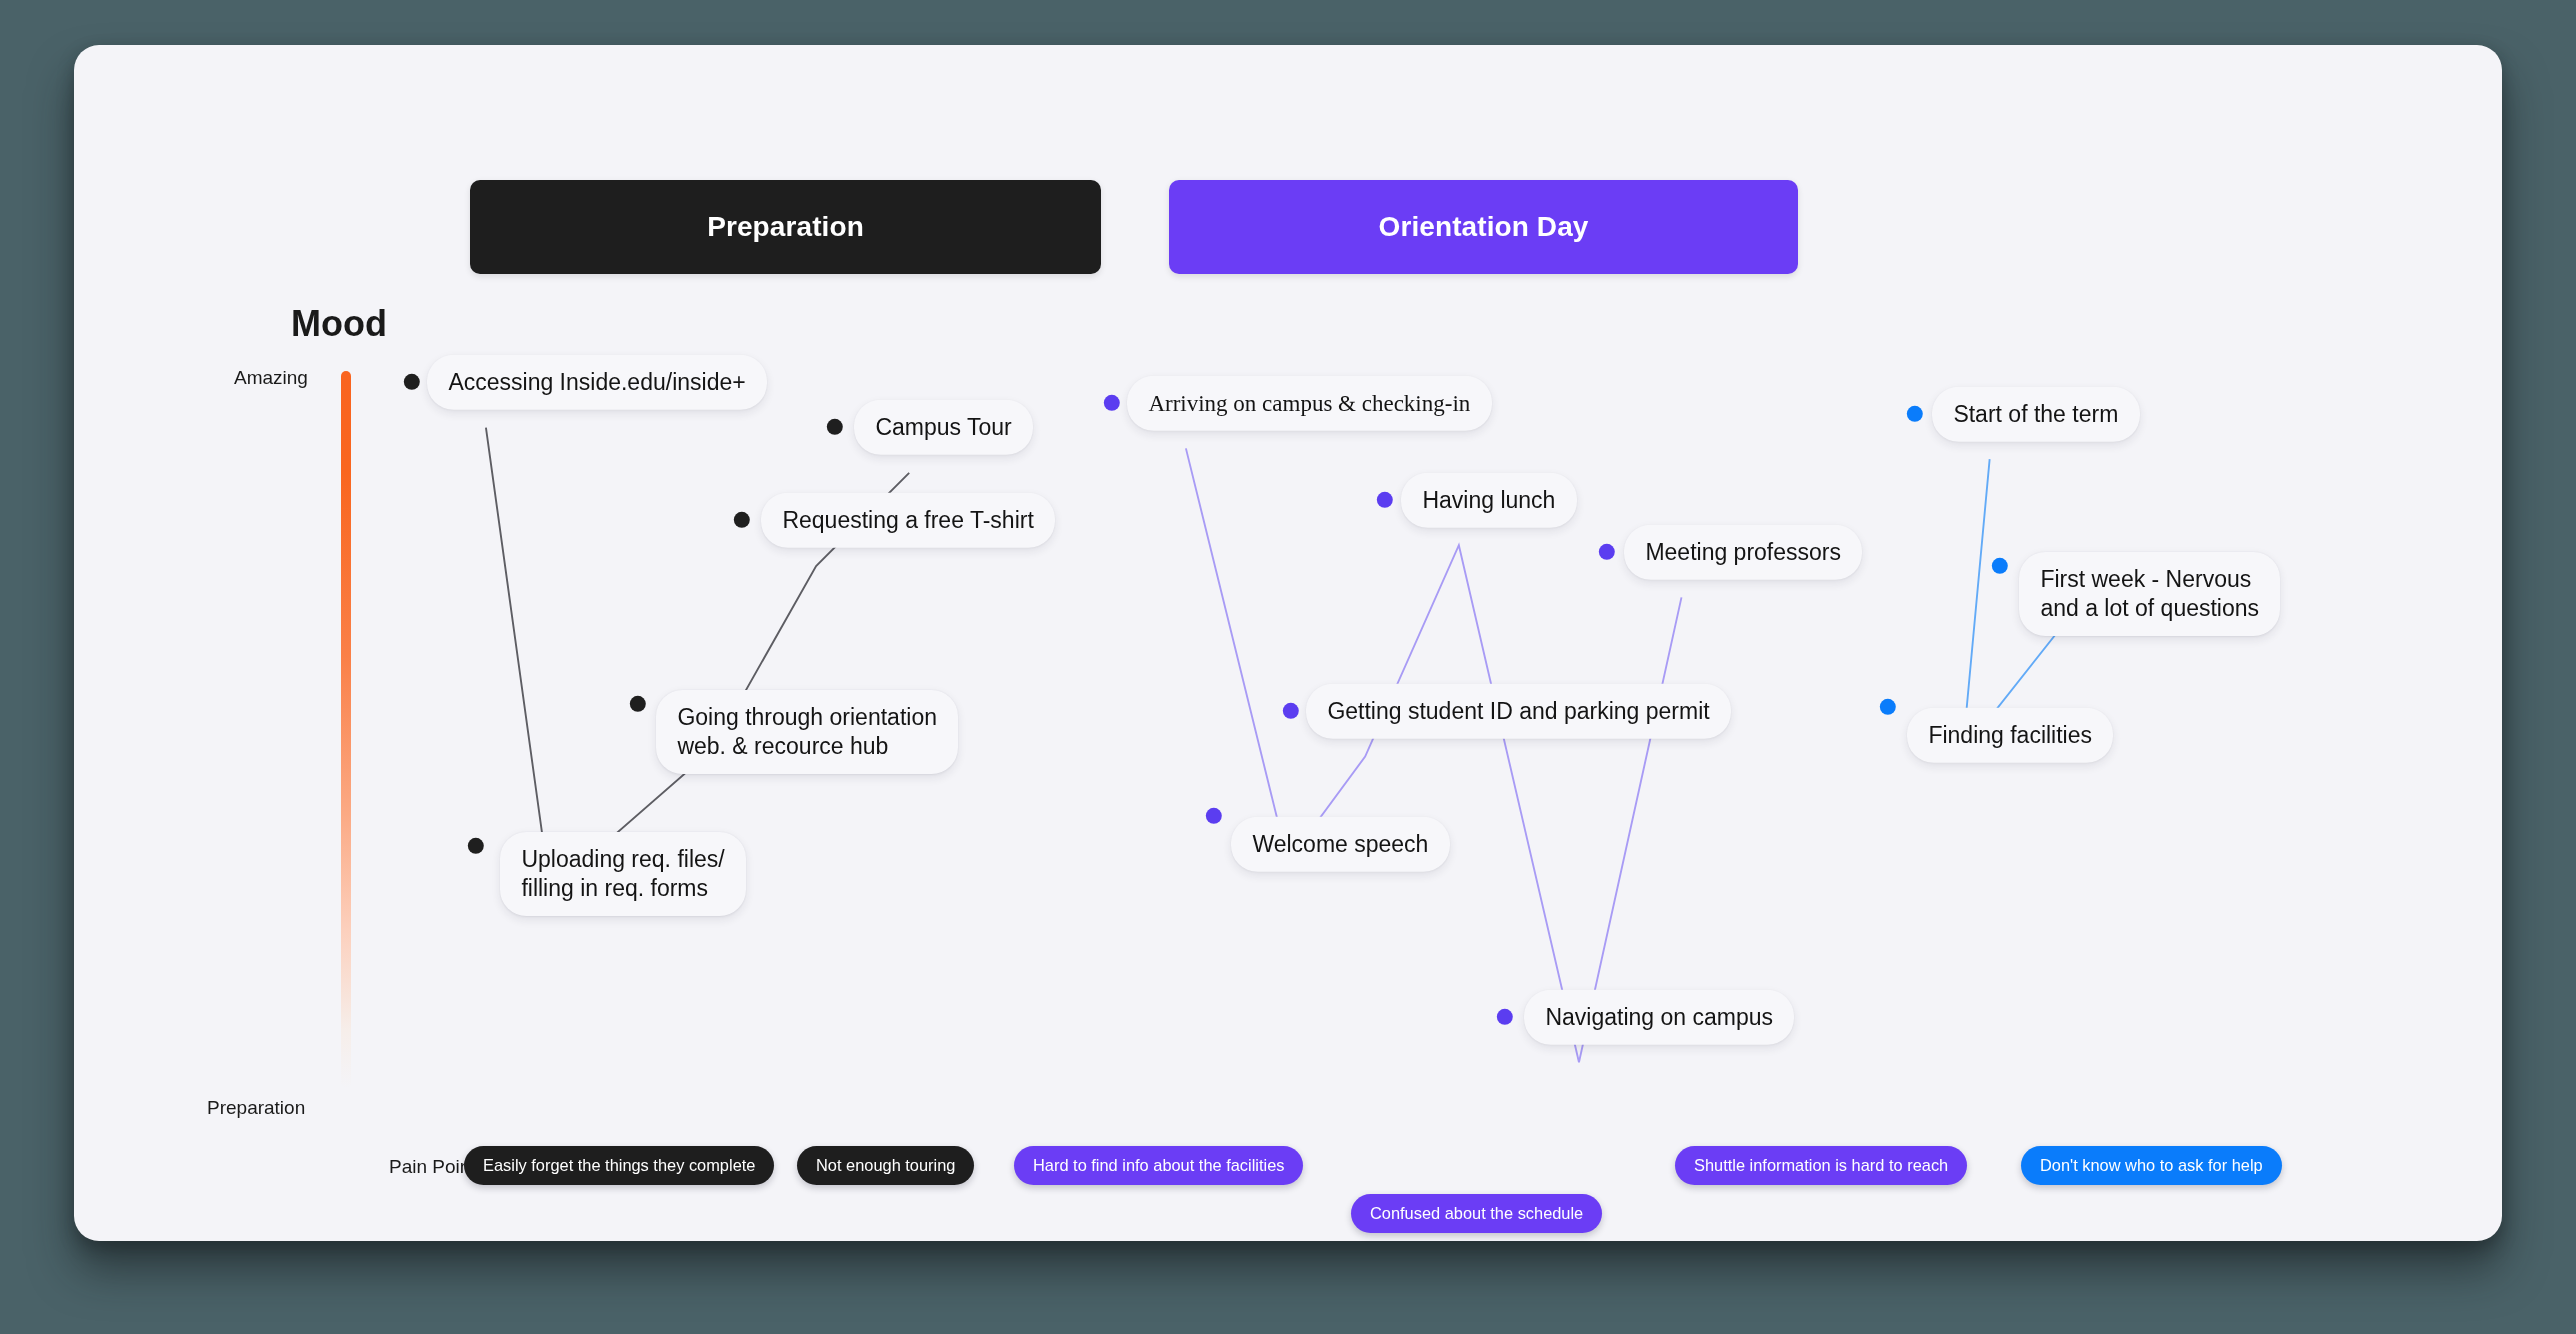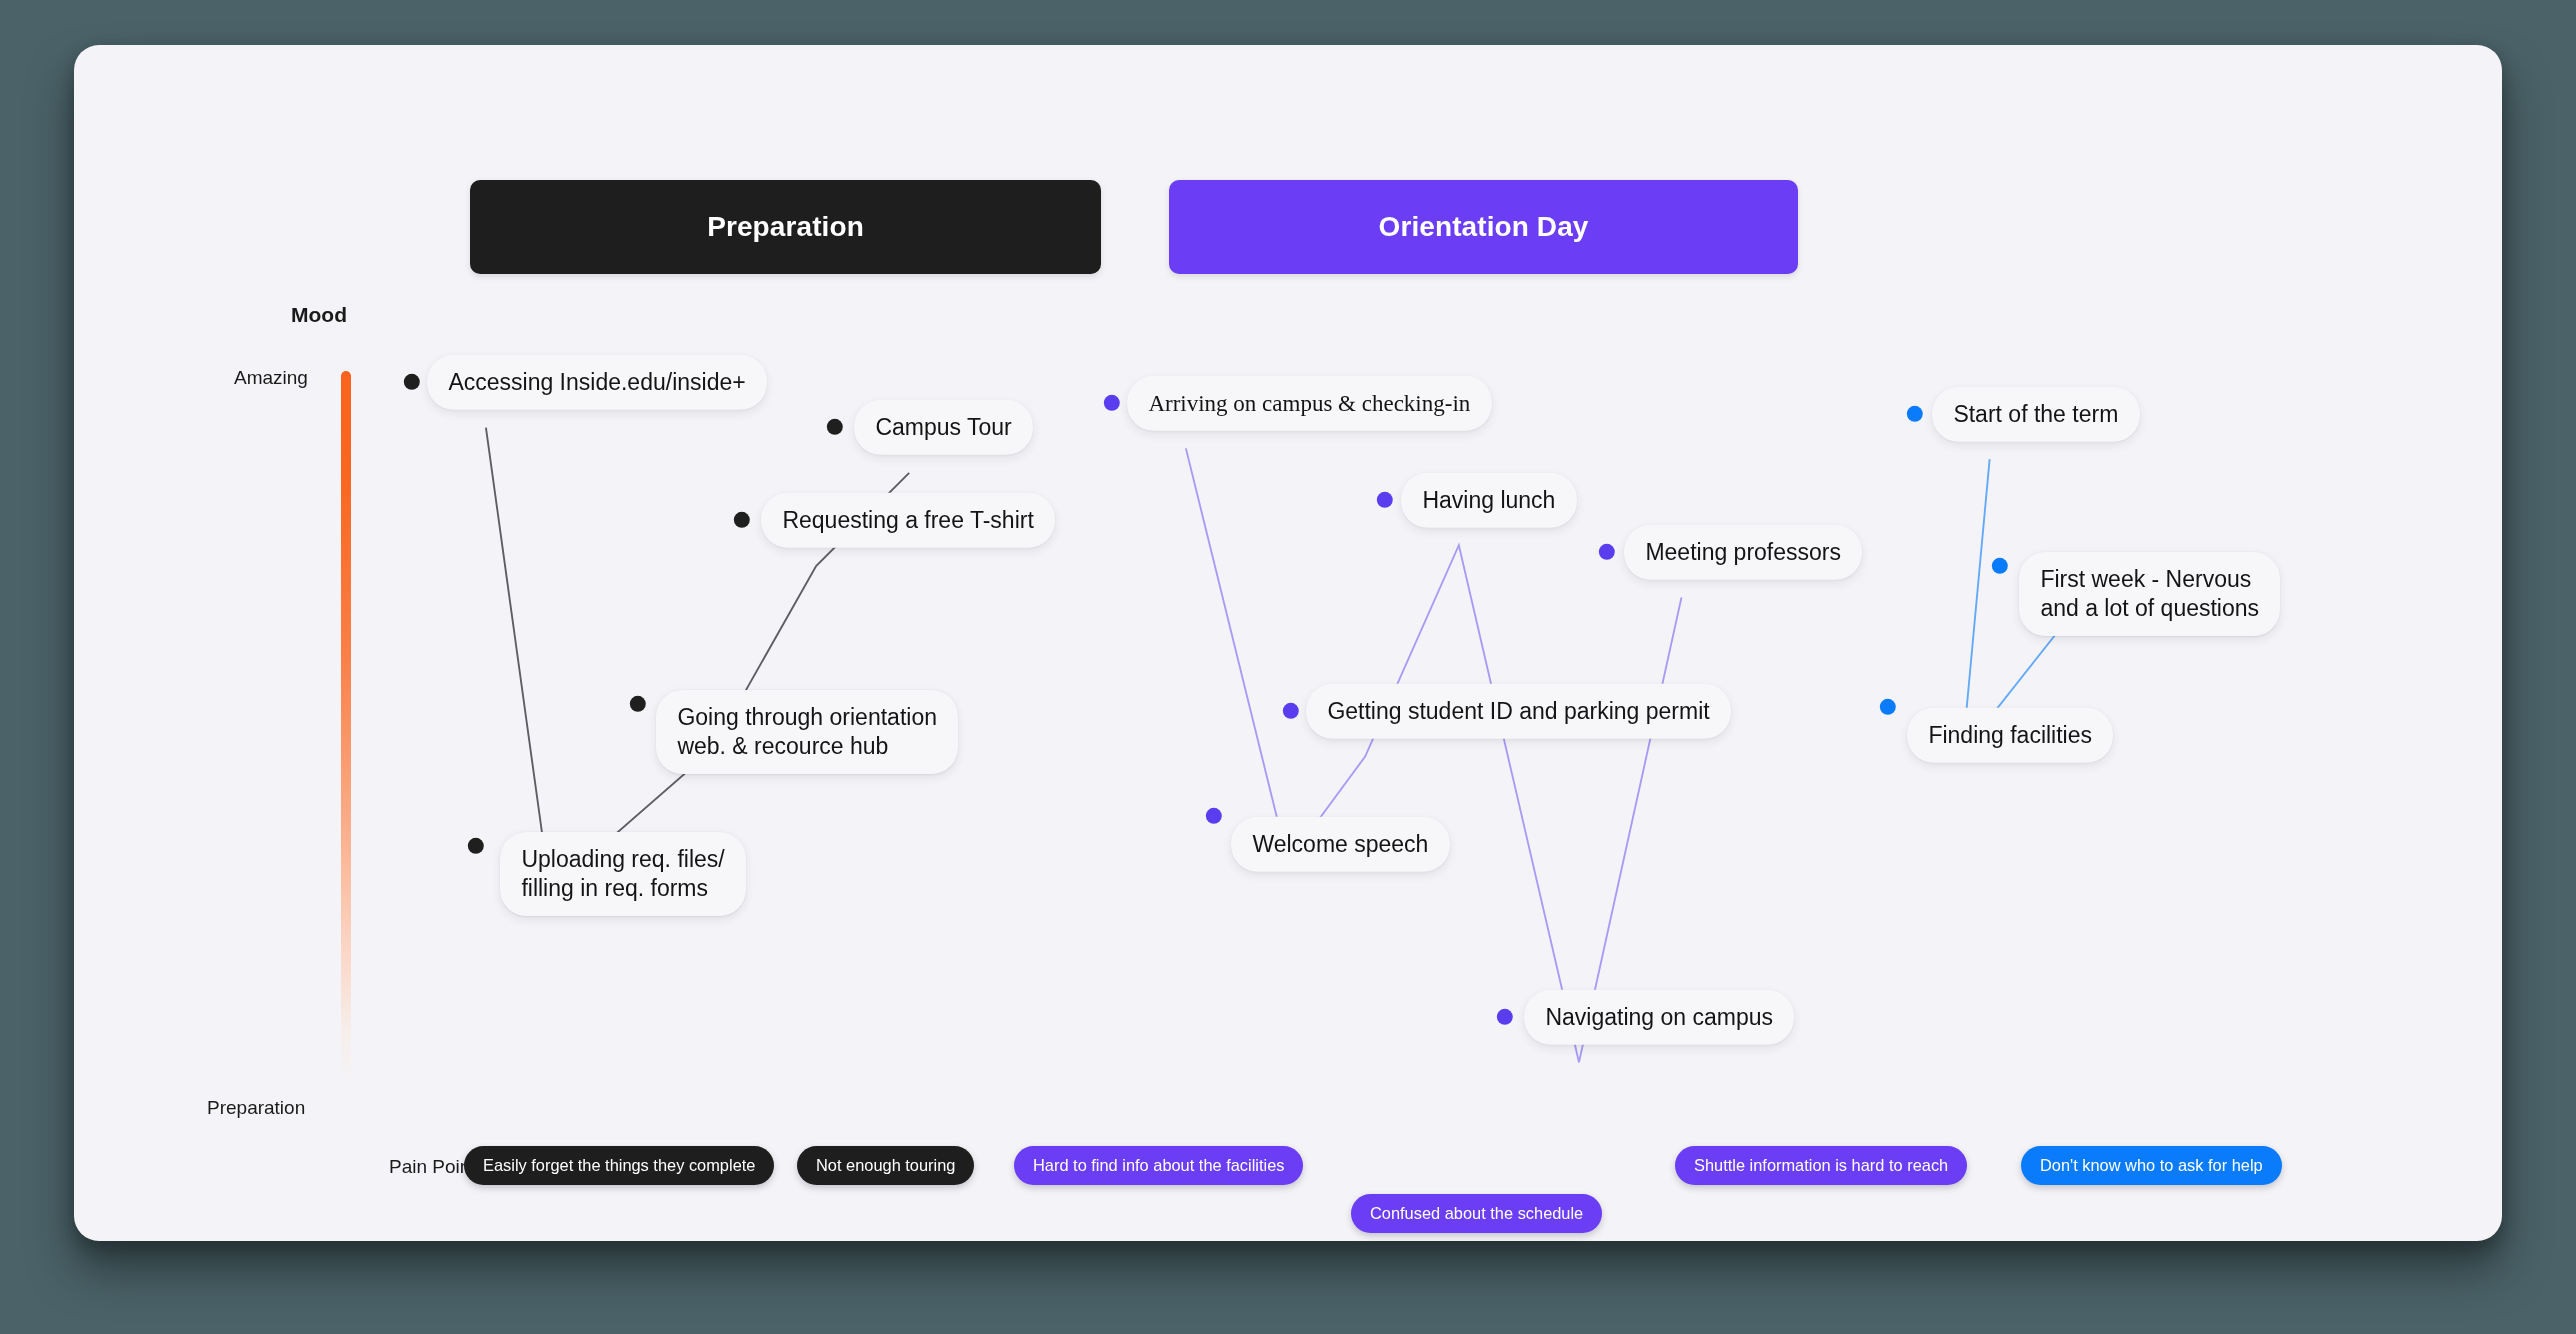--- a/index.html
+++ b/index.html
@@ -49,21 +49,21 @@
     box-shadow: 0 2.5px 6.3px rgba(0,0,0,.10);
   }
   #stage-0 { left: 396px;  top: 135px; width: 631px; background: #1e1e1e; }
   #stage-1 { left: 1095px; top: 135px; width: 629px; background: #6b3df5; }
   #stage-2 { left: 1807px; top: 135px; width: 632px; background: #0a7cfb; }
 
   
   #mood-title {
     position: absolute;
     left: 217px; top: 258px;
-    font-size: 21px;
+    font-size: 36px;
     font-weight: bold;
     color: #1a1a1a;
   }
   #mood-top-label {
     position: absolute;
     left: 160px; top: 322px;
     font-size: 19px;
     color: #1a1a1a;
     white-space: nowrap;
   }

